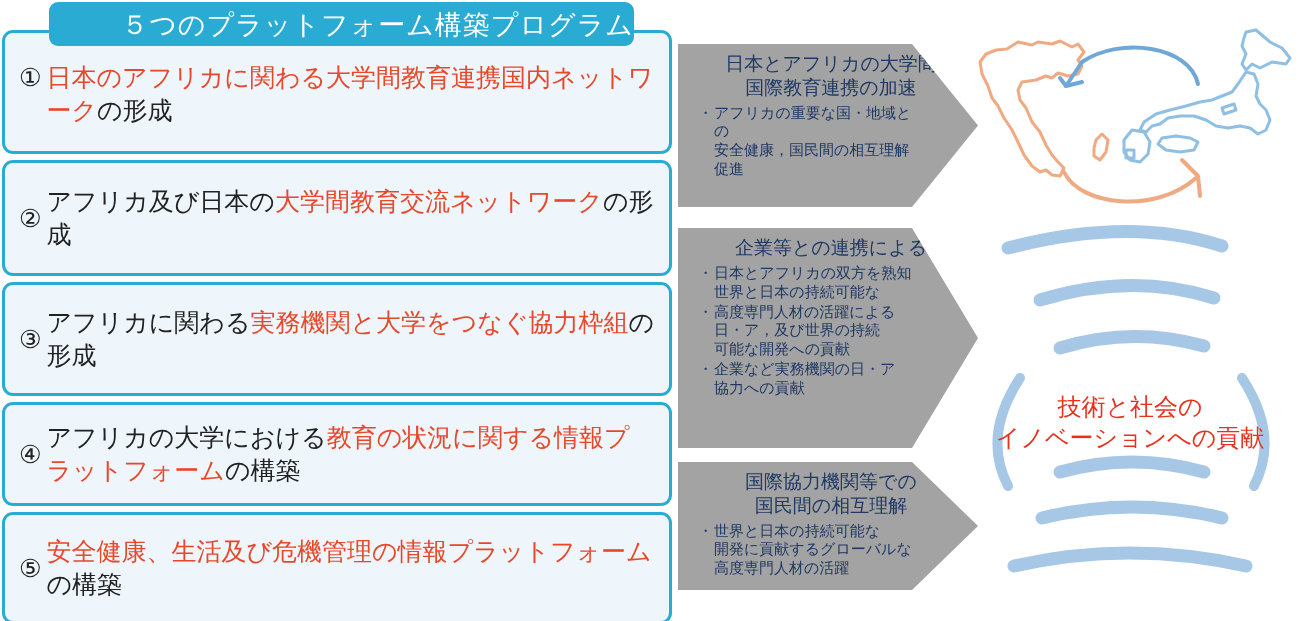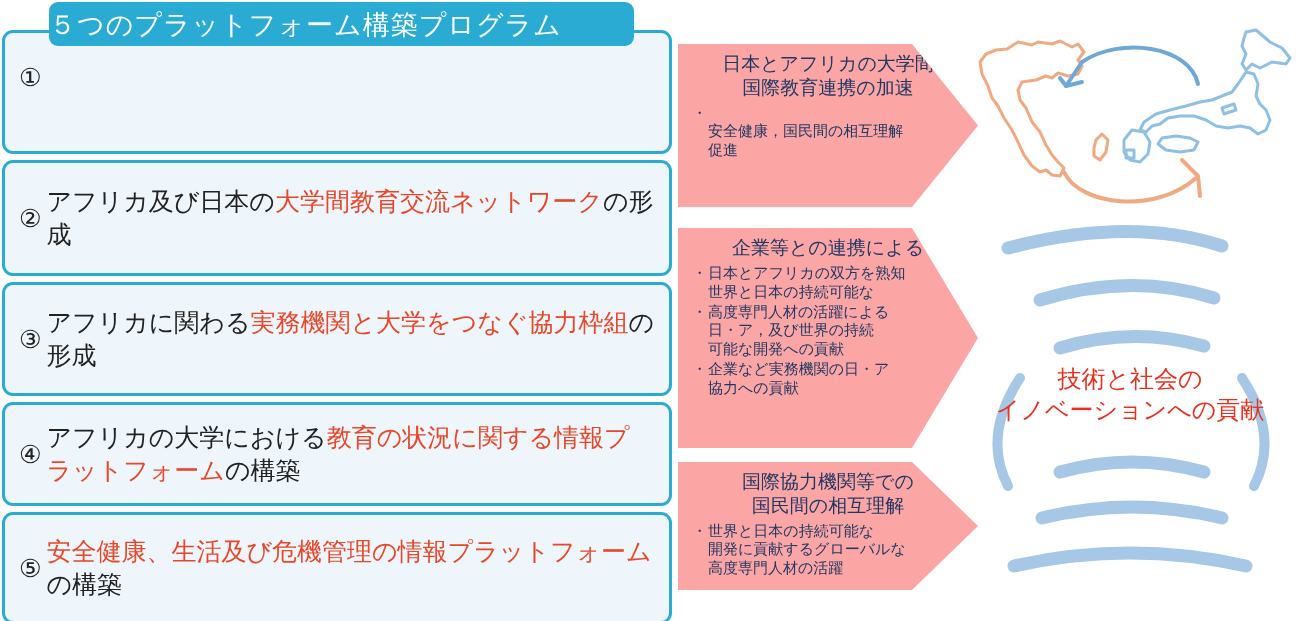--- a/index.html
+++ b/index.html
@@ -8,21 +8,21 @@
     font-family:"DejaVu Sans","Liberation Sans",sans-serif;
   }
   .stage{position:relative;width:1300px;height:621px;}
 
   
   .left-panel{position:absolute;left:2px;top:30px;width:670px;height:585px;}
 
   .panel-header{
     position:absolute;left:47px;top:-28px;width:585px;height:44px;
     background:#29abd4;border-radius:9px 9px 9px 9px;
-    display:flex;align-items:center;justify-content:flex-start;
+    display:flex;align-items:center;justify-content:flex-end;
     z-index:3;
   }
   .panel-header span{
     color:#ffffff;font-size:27px;letter-spacing:1px;line-height:1;
     white-space:nowrap;
   }
 
   .prog-list{position:absolute;left:0;top:0;width:670px;}
   .prog-box{
     position:relative;box-sizing:border-box;
@@ -41,25 +41,25 @@
   .prog-num{
     flex:0 0 auto;font-size:25px;color:#222;line-height:1.32;
     margin-right:5px;
   }
   .prog-text{font-size:25px;line-height:1.32;color:#222;}
   .rd{color:#e8472a;}
 
   
   .arrow{
     position:absolute;box-sizing:border-box;
-    background:#fca5a5;
+    background:#a3a3a3;
     color:#1f3864;
     -webkit-clip-path:polygon(0 0, 78% 0, 100% 50%, 78% 100%, 0 100%);
     clip-path:polygon(0 0, 78% 0, 100% 50%, 78% 100%, 0 100%);
-    padding:8px 0 8px 0;
+    padding:8px 0 8px 6px;
   }
   .arrow-title{
     text-align:center;font-size:19px;line-height:1.25;color:#1f3864;
     width:72%;margin:0 auto;
   }
   .arrow-body{
     font-size:15px;line-height:1.26;color:#1f3864;
     width:76%;margin:4px auto 0 10px;padding-left:4px;
   }
   .arrow-body .bullet{display:flex;margin-top:1px;}
@@ -68,39 +68,40 @@
 
   #arrow-1{left:678px;top:44px;width:300px;height:163px;}
   #arrow-2{left:678px;top:228px;width:300px;height:220px;}
   #arrow-3{left:678px;top:462px;width:300px;height:128px;}
 
   
   .right-graphic{position:absolute;left:960px;top:0;width:340px;height:621px;}
   .map-svg{position:absolute;left:0;top:0;}
   .ripple-svg{position:absolute;left:0;top:200px;}
   .caption{
-    position:absolute;left:0;top:364px;width:340px;text-align:center;
+    position:absolute;left:0;top:392px;width:340px;text-align:center;
     color:#e8301d;font-size:24px;line-height:1.3;
   }
 </style>
 </head>
 <body>
 
 <div class="stage">
 
   <div class="left-panel">
 
     <div class="panel-header">
       <span>５つのプラットフォーム構築プログラム</span>
     </div>
 
     <div class="prog-list">
 
       <div class="prog-box first">
         <span class="prog-num">①</span>
+        <span class="prog-text"><span class="rd">日本のアフリカに関わる大学間教育連携国内</span><span class="rd">ネットワーク</span><span>の形成</span></span>
       </div>
 
       <div class="prog-box h2">
         <span class="prog-num">②</span>
         <span class="prog-text"><span>アフリカ及び日本の</span><span class="rd">大学間教育交流ネットワーク</span><span>の形成</span></span>
       </div>
 
       <div class="prog-box h3">
         <span class="prog-num">③</span>
         <span class="prog-text"><span>アフリカに関わる</span><span class="rd">実務機関と大学をつなぐ協力枠組</span><span>の形成</span></span>
@@ -121,21 +122,21 @@
 
   <div class="arrow" id="arrow-1">
     <div class="arrow-title">
       <div>日本とアフリカの大学間</div>
       <div>国際教育連携の加速</div>
     </div>
     <div class="arrow-body">
       <div class="bullet">
         <span class="dot">・</span>
         <span class="txt">
-          <br>
+          <span>アフリカの重要な国・地域との</span><br>
           <span>安全健康，国民間の相互理解</span><br>
           <span>促進</span>
         </span>
       </div>
     </div>
   </div>
 
   <div class="arrow" id="arrow-2">
     <div class="arrow-title">
       <div>企業等との連携による</div>

